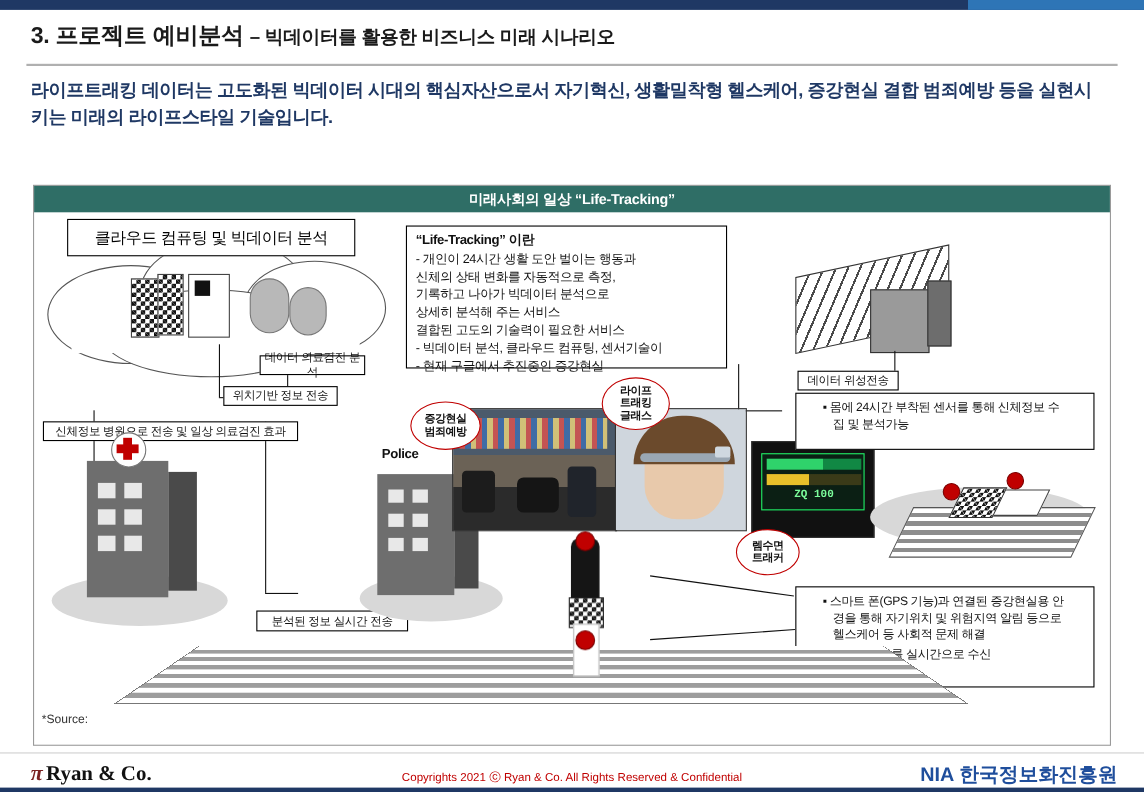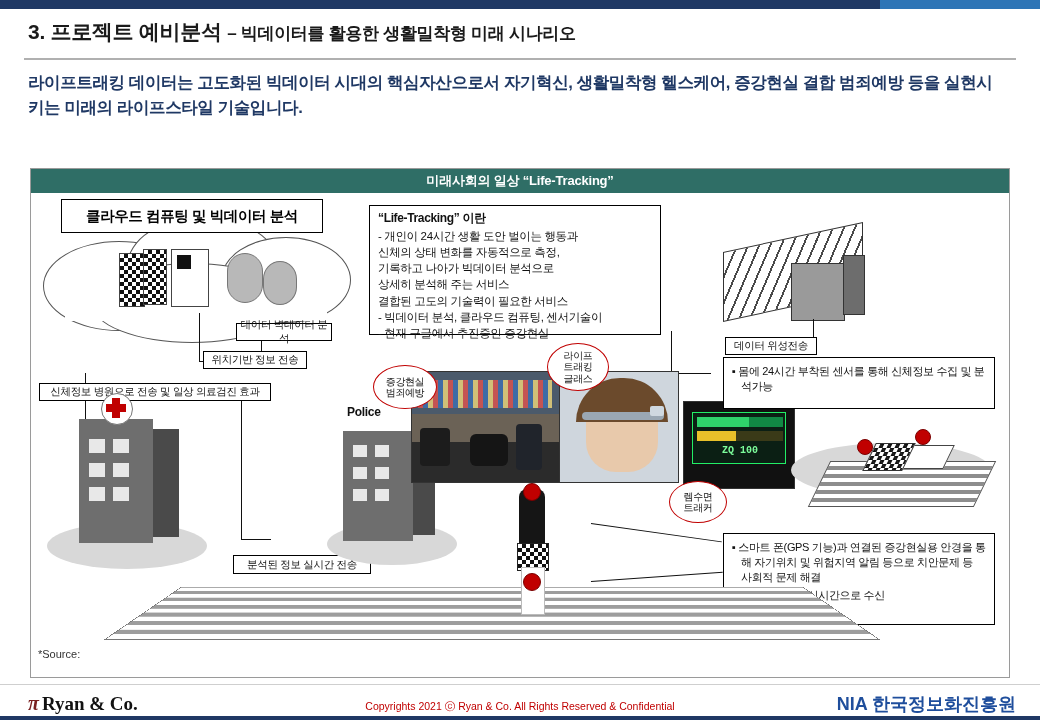--- a/index.html
+++ b/index.html
@@ -19,28 +19,28 @@
   .lede{position:absolute;left:28px;top:70px;width:980px;font-size:16.5px;font-weight:bold;color:#1f3864;line-height:1.5;letter-spacing:-0.4px;}
 
   
   .frame{position:absolute;left:30px;top:168px;width:978px;height:508px;border:1px solid #9a9a9a;background:#fff;}
   .frame-header{position:absolute;left:0;top:0;width:978px;height:24px;background:#2f6e66;color:#fff;font-size:13px;font-weight:bold;display:flex;align-items:center;justify-content:center;letter-spacing:-0.2px;}
 
   .canvas{position:absolute;left:0;top:24px;width:978px;height:484px;overflow:hidden;}
   .lbl{position:absolute;border:1px solid #000;background:#fff;box-sizing:border-box;font-size:10.5px;color:#111;display:flex;align-items:center;justify-content:center;text-align:center;letter-spacing:-0.3px;padding:1px 3px;}
   .plain{position:absolute;font-size:10.5px;color:#111;letter-spacing:-0.3px;}
 
-  .hdr-box{position:absolute;border:1px solid #000;background:#fff;font-size:14.5px;font-weight:bold;display:flex;align-items:center;justify-content:center;letter-spacing:-0.4px;box-sizing:border-box;}
+  .hdr-box{position:absolute;border:1px solid #000;background:#fff;font-size:14.5px;font-weight:normal;display:flex;align-items:center;justify-content:center;letter-spacing:-0.4px;box-sizing:border-box;}
 
   .lt-box{position:absolute;left:338px;top:12px;width:292px;height:130px;border:1px solid #000;background:#fff;box-sizing:border-box;padding:5px 8px;font-size:11.5px;line-height:1.32;color:#111;letter-spacing:-0.35px;}
   .lt-box .t{font-weight:bold;font-size:12px;}
   .lt-box ul{margin:2px 0 0 0;padding:0;list-style:none;}
   .lt-box li{margin:0 0 1px 0;text-indent:-8px;padding-left:8px;}
 
-  .bullet-box{position:absolute;border:1px solid #000;background:#fff;box-sizing:border-box;padding:6px 8px;font-size:11px;line-height:1.35;color:#111;letter-spacing:-0.35px;}
+  .bullet-box{position:absolute;border:1px solid #000;background:#fff;box-sizing:border-box;padding:6px 24px;font-size:11px;line-height:1.35;color:#111;letter-spacing:-0.35px;}
   .bullet-box .bl{display:block;text-indent:-9px;padding-left:9px;margin-bottom:3px;}
   .bullet-box .bl:before{content:"▪ ";}
 
   
   .cloud{position:absolute;background:#fff;border:1.6px solid #555;border-radius:50%;}
 
   
   .ground{position:absolute;border-radius:50%;background:#d8d8d8;}
 
   
@@ -54,21 +54,21 @@
 
   .checker{background-image:
      linear-gradient(45deg,#111 25%,transparent 25%,transparent 75%,#111 75%),
      linear-gradient(45deg,#111 25%,transparent 25%,transparent 75%,#111 75%);
      background-size:8px 8px;background-position:0 0,4px 4px;background-color:#fff;}
 
   .road{position:absolute;background:repeating-linear-gradient(180deg,#ffffff 0 6px,#9d9d9d 6px 12px);}
 
   .photo{position:absolute;border:1px solid #333;overflow:hidden;}
 
-  .circle-lbl{position:absolute;border:1.5px solid #c00000;border-radius:50%;background:#fff;display:flex;align-items:center;justify-content:center;text-align:center;font-size:10px;font-weight:normal;color:#111;line-height:1.15;letter-spacing:-0.4px;}
+  .circle-lbl{position:absolute;border:1.5px solid #c00000;border-radius:50%;background:#fff;display:flex;align-items:center;justify-content:center;text-align:center;font-size:10px;font-weight:bold;color:#111;line-height:1.15;letter-spacing:-0.4px;}
 
   .red-dot{position:absolute;border-radius:50%;background:#c00000;border:1px solid #7a0000;}
 
   .conn{position:absolute;background:#111;}
 
   .source{position:absolute;left:38px;top:648px;font-size:11px;color:#333;}
 
   
   .footer-rule{position:absolute;left:0;top:684px;width:1040px;height:1px;background:#cfcfcf;}
   .footer-logo{position:absolute;left:28px;top:692px;font-size:19px;font-weight:bold;color:#111;font-family:"Liberation Serif","DejaVu Serif",serif;}
@@ -80,21 +80,21 @@
 </style>
 </head>
 <body>
 
 <div class="top-bar"></div>
 <div class="top-bar-accent"></div>
 
 <div class="slide-title">
   <span>3.</span>
   <span>프로젝트 예비분석</span>
-  <span class="sub">– 빅데이터를 활용한 생활밀착형 미래 시나리오</span>
+  <span class="sub">– 빅데이터를 활용한 비즈니스 미래 시나리오</span>
 </div>
 <div class="title-rule"></div>
 
 <div class="lede">라이프트래킹 데이터는 고도화된 빅데이터 시대의 핵심자산으로서 자기혁신, 생활밀착형 헬스케어, 증강현실 결합 범죄예방 등을 실현시키는 미래의 라이프스타일 기술입니다.</div>
 
 <div class="frame">
   <div class="frame-header">미래사회의 일상 “Life-Tracking”</div>
 
   <div class="canvas">
 
@@ -137,21 +137,21 @@
     <div class="conn" style="left:168px;top:168px;width:62px;height:1px;"></div>
     <div class="conn" style="left:230px;top:130px;width:1px;height:38px;"></div>
     <div class="conn" style="left:54px;top:180px;width:1px;height:52px;"></div>
     <div class="conn" style="left:210px;top:190px;width:1px;height:156px;"></div>
     <div class="conn" style="left:210px;top:346px;width:30px;height:1px;"></div>
     <div class="conn" style="left:640px;top:138px;width:1px;height:42px;"></div>
     <div class="conn" style="left:782px;top:126px;width:1px;height:28px;"></div>
     <div class="conn" style="left:640px;top:180px;width:40px;height:1px;"></div>
 
     <div class="lbl" style="left:205px;top:130px;width:96px;height:18px;">
-      <span>데이터 빅데이터 분석</span>
+      <span>데이터 의료검진 분석</span>
     </div>
     <div class="lbl" style="left:172px;top:158px;width:104px;height:18px;">
       <span>위치기반 정보 전송</span>
     </div>
     <div class="lbl" style="left:8px;top:190px;width:232px;height:18px;">
       <span>신체정보 병원으로 전송 및 일상 의료검진 효과</span>
     </div>
     <div class="lbl" style="left:202px;top:362px;width:138px;height:19px;">
       <span>분석된 정보 실시간 전송</span>
     </div>
@@ -226,21 +226,21 @@
     <div style="position:absolute;left:870px;top:252px;width:46px;height:22px;background:#fff;border:1px solid #444;transform:skewX(-26deg);"></div>
     <div class="checker" style="position:absolute;left:838px;top:250px;width:38px;height:26px;border:1px solid #333;transform:skewX(-26deg);"></div>
     <div class="red-dot" style="left:826px;top:246px;width:14px;height:14px;"></div>
     <div class="red-dot" style="left:884px;top:236px;width:14px;height:14px;"></div>
 
     <div class="bullet-box" style="left:692px;top:164px;width:272px;height:52px;">
       <span class="bl">몸에 24시간 부착된 센서를 통해 신체정보 수집 및 분석가능</span>
     </div>
 
     <div class="bullet-box" style="left:692px;top:340px;width:272px;height:92px;">
-      <span class="bl">스마트 폰(GPS 기능)과 연결된 증강현실용 안경을 통해 자기위치 및 위험지역 알림 등으로 치안문제 등 사회적 문제 해결</span>
+      <span class="bl">스마트 폰(GPS 기능)과 연결된 증강현실용 안경을 통해 자기위치 및 위험지역 알림 등으로 헬스케어 등 사회적 문제 해결</span>
       <span class="bl">분석된 정보를 실시간으로 수신</span>
     </div>
 
     <div class="road" style="left:150px;top:394px;width:620px;height:78px;transform:perspective(340px) rotateX(58deg);transform-origin:top center;border:1px solid #777;"></div>
 
     <div style="position:absolute;left:478px;top:296px;width:46px;height:130px;">
       <div style="position:absolute;left:10px;top:0;width:26px;height:58px;background:#151515;border-radius:8px 8px 0 0;"></div>
       <div class="checker" style="position:absolute;left:8px;top:54px;width:30px;height:26px;border:1px solid #222;"></div>
       <div style="position:absolute;left:12px;top:78px;width:22px;height:46px;background:#ffffff;border:1px solid #bbb;"></div>
       <div class="red-dot" style="left:14px;top:-6px;width:16px;height:16px;"></div>

